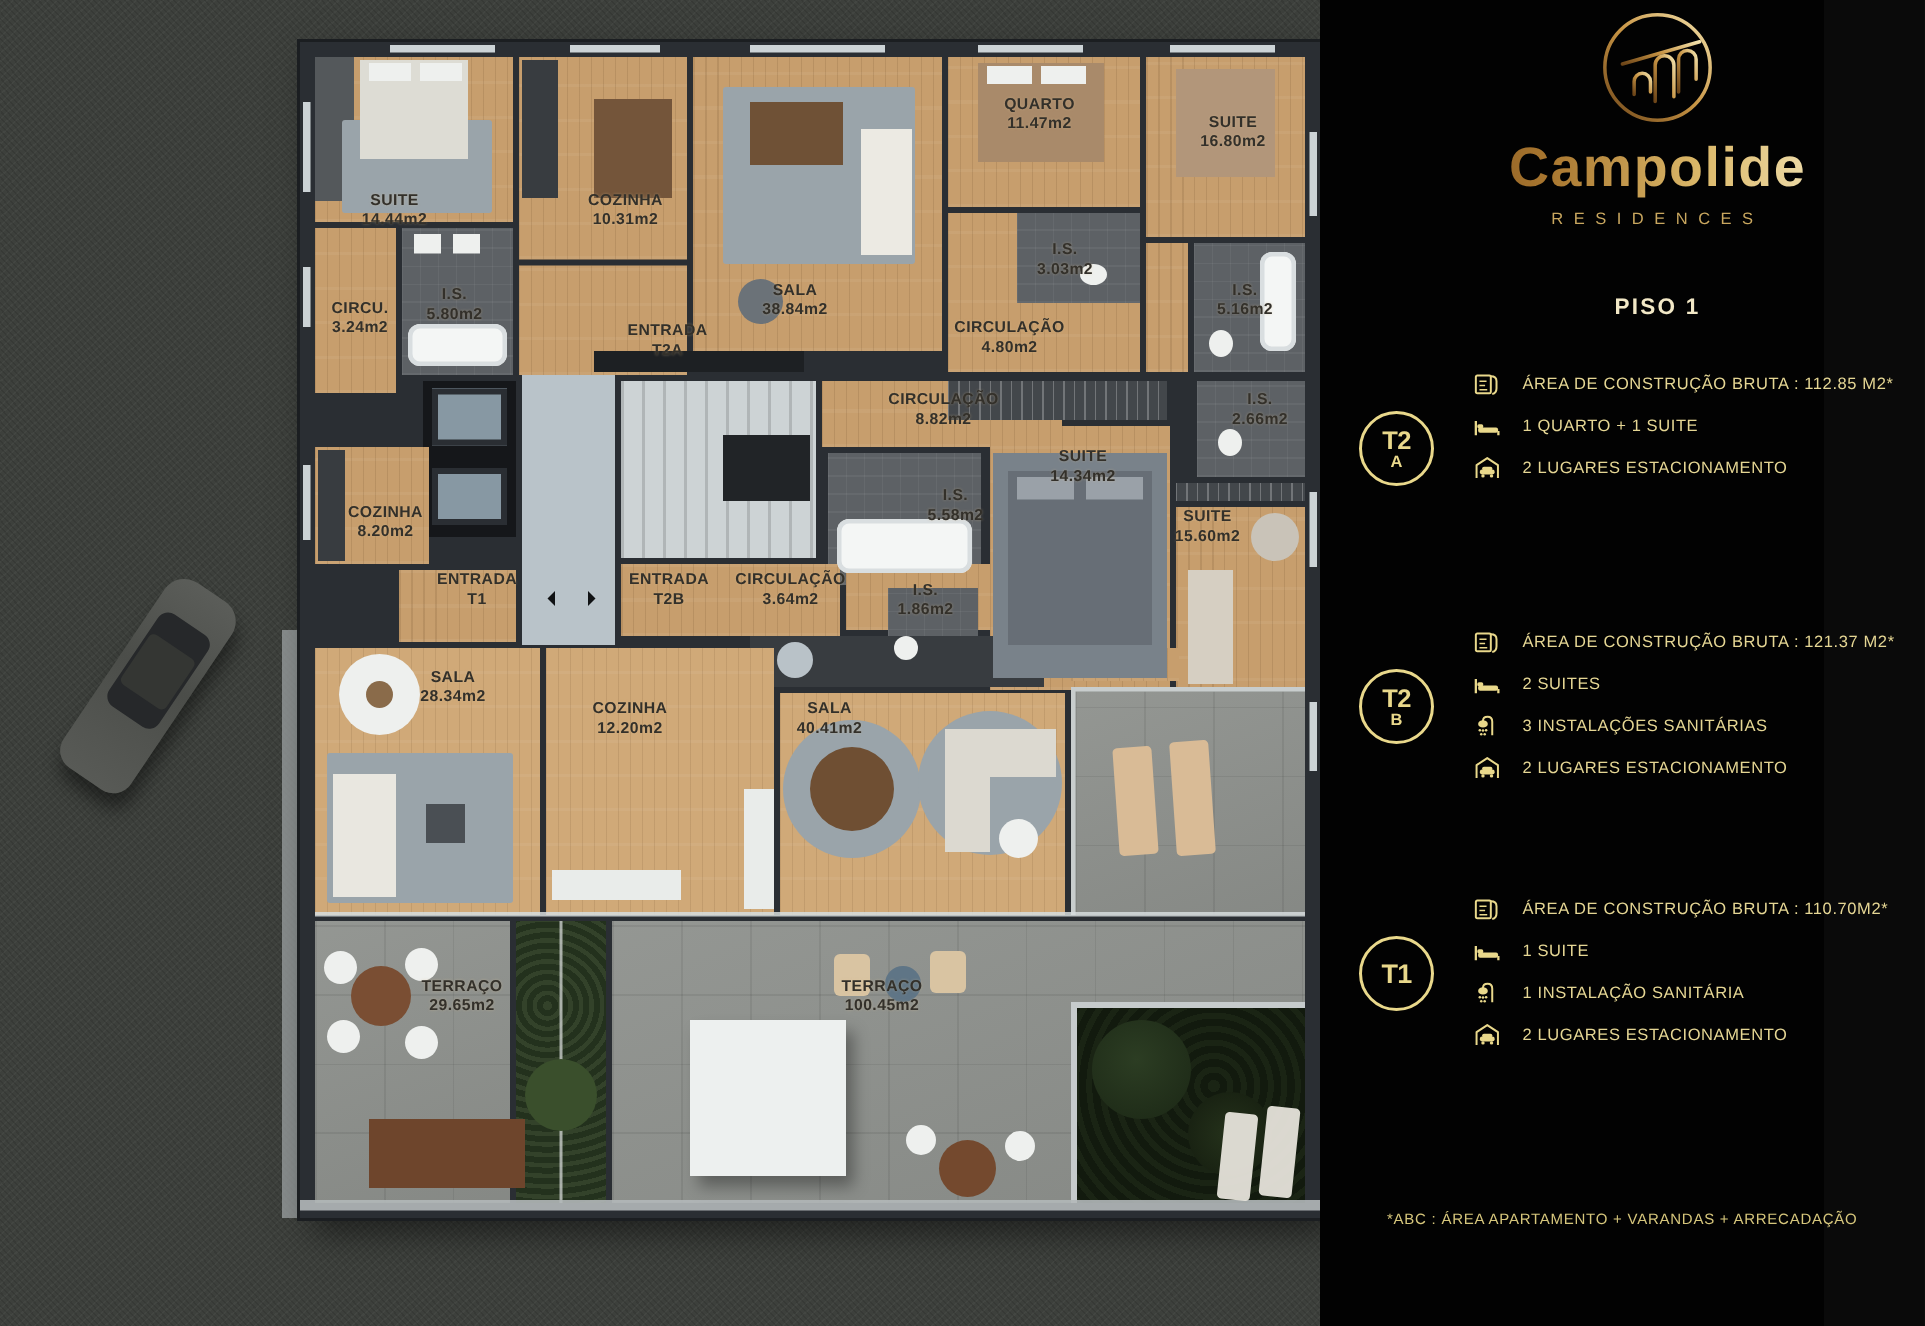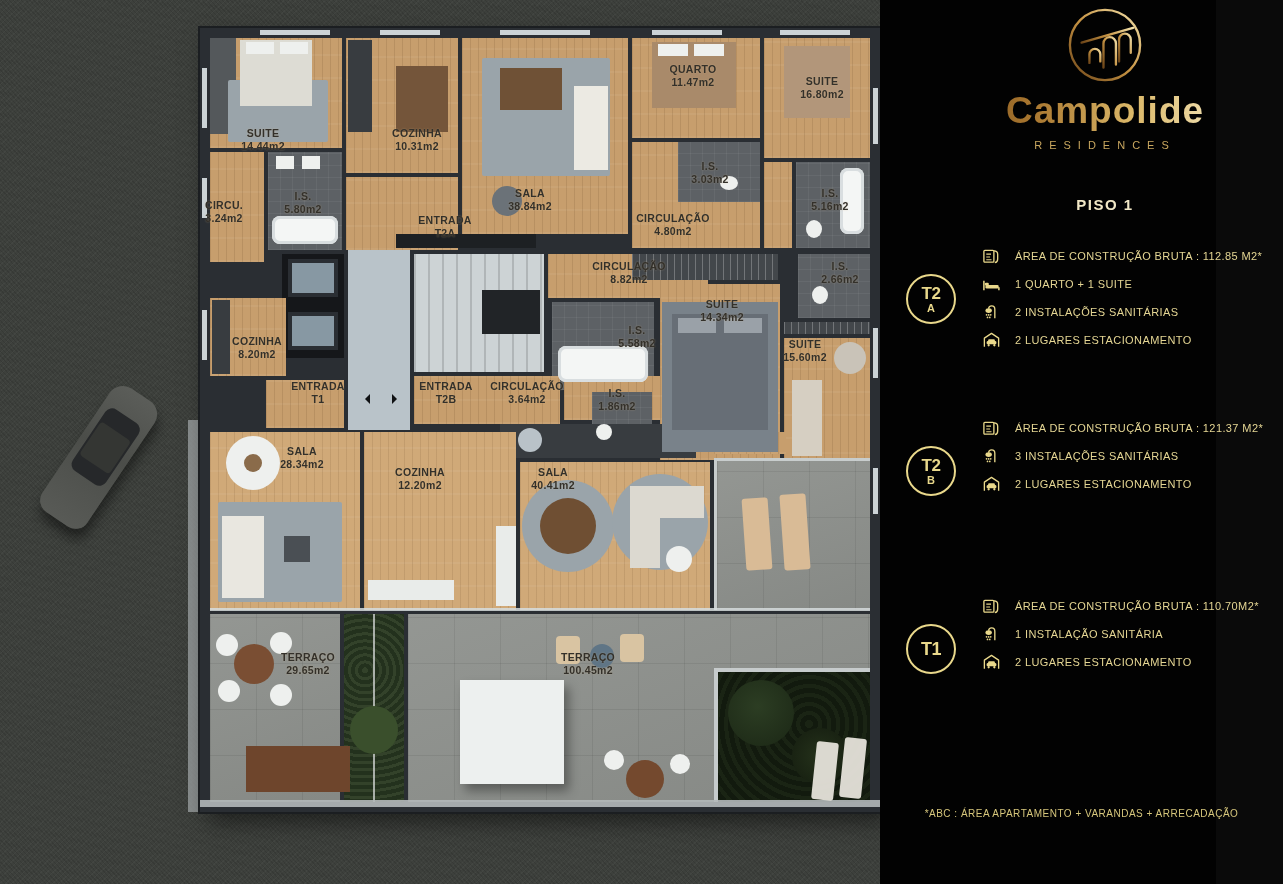--- a/index.html
+++ b/index.html
@@ -245,21 +245,21 @@
         <span>38.84m2</span>
       </div>
     <div class="rlabel" style="left:493px;top:48px">
         <span>QUARTO</span>
         <span>11.47m2</span>
       </div>
     <div class="rlabel" style="left:622px;top:60px">
         <span>SUITE</span>
         <span>16.80m2</span>
       </div>
-    <div class="rlabel" style="left:24px;top:184px">
+    <div class="rlabel" style="left:40px;top:184px">
         <span>CIRCU.</span>
         <span>3.24m2</span>
       </div>
     <div class="rlabel" style="left:103px;top:175px">
         <span>I.S.</span>
         <span>5.80m2</span>
       </div>
     <div class="rlabel" style="left:245px;top:199px">
         <span>ENTRADA</span>
         <span>T2A</span>
@@ -382,130 +382,138 @@
                 <rect x="3" y="8.2" width="4.2" height="3" rx="1.2" fill="#e9d88b"></rect>
                 <rect x="3.6" y="10.6" width="14" height="3.6" rx="1.4" fill="#e9d88b"></rect>
                 <path d="M17.8 16 v-3" stroke="#e9d88b" stroke-width="1.6"></path>
               </svg>
           </span>
           <span class="spec-text">1 QUARTO + 1 SUITE</span>
         </div>
         <div class="spec-row">
           <span class="spec-icon">
             <svg width="19" height="19" viewBox="0 0 20 20">
+                <path d="M2.5 16.5 V7.5 L10 2.5 L17.5 7.5 V16.5" fill="none" stroke="#e9d88b" stroke-width="1.4" stroke-linejoin="round"></path>
+                <rect x="6.4" y="8.6" width="7.2" height="2.6" rx="1.3" fill="#e9d88b"></rect>
+                <rect x="4.8" y="10.6" width="10.4" height="3.4" rx="1.5" fill="#e9d88b"></rect>
+                <circle cx="7" cy="15" r="1.2" fill="#e9d88b"></circle>
+                <circle cx="13" cy="15" r="1.2" fill="#e9d88b"></circle>
+              </svg>
+          </span>
+          <span class="spec-text">2 LUGARES ESTACIONAMENTO</span>
+        </div>
+      </div>
+    </div>
+
+    <div class="section" style="top:414px">
+      <div class="badge" style="top:32px">
+        <span class="b1">T2</span>
+          <span class="b2">B</span>
+      </div>
+      <div class="specs">
+        <div class="spec-row">
+          <span class="spec-icon">
+            <svg width="19" height="19" viewBox="0 0 20 20">
+                <rect x="2" y="3.5" width="10.5" height="12.5" rx="1" fill="none" stroke="#e9d88b" stroke-width="1.4"></rect>
+                <path d="M4.5 7.5h5M4.5 10.5h4M4.5 13.5h5.5" stroke="#e9d88b" stroke-width="1.1"></path>
+                <path d="M12.5 4 q4 0 4 3.5 v5 q0 3.5 -3 4" fill="none" stroke="#e9d88b" stroke-width="1.4"></path>
+              </svg>
+          </span>
+          <span class="spec-text">ÁREA DE CONSTRUÇÃO BRUTA :  121.37 M2*</span>
+        </div>
+        <div class="spec-row">
+          <span class="spec-icon">
+            <svg width="19" height="19" viewBox="0 0 20 20">
+                <path d="M2 16 V6" stroke="#e9d88b" stroke-width="1.6"></path>
+                <rect x="3" y="8.2" width="4.2" height="3" rx="1.2" fill="#e9d88b"></rect>
+                <rect x="3.6" y="10.6" width="14" height="3.6" rx="1.4" fill="#e9d88b"></rect>
+                <path d="M17.8 16 v-3" stroke="#e9d88b" stroke-width="1.6"></path>
+              </svg>
+          </span>
+          <span class="spec-text">2 SUITES</span>
+        </div>
+        <div class="spec-row">
+          <span class="spec-icon">
+            <svg width="19" height="19" viewBox="0 0 20 20">
                 <path d="M7 6 q0-3 3.2-3 q3.3 0 3.3 3.5 V16" fill="none" stroke="#e9d88b" stroke-width="1.4"></path>
                 <ellipse cx="7" cy="8" rx="3.4" ry="2.6" fill="#e9d88b"></ellipse>
                 <circle cx="4.8" cy="12.4" r=".9" fill="#e9d88b"></circle>
                 <circle cx="7" cy="12.6" r=".9" fill="#e9d88b"></circle>
                 <circle cx="9.2" cy="12.4" r=".9" fill="#e9d88b"></circle>
                 <circle cx="5.8" cy="15.2" r=".9" fill="#e9d88b"></circle>
                 <circle cx="8.2" cy="15.2" r=".9" fill="#e9d88b"></circle>
               </svg>
           </span>
-          <span class="spec-text">2 INSTALAÇÕES SANITÁRIAS</span>
+          <span class="spec-text">3 INSTALAÇÕES SANITÁRIAS</span>
         </div>
         <div class="spec-row">
           <span class="spec-icon">
             <svg width="19" height="19" viewBox="0 0 20 20">
                 <path d="M2.5 16.5 V7.5 L10 2.5 L17.5 7.5 V16.5" fill="none" stroke="#e9d88b" stroke-width="1.4" stroke-linejoin="round"></path>
                 <rect x="6.4" y="8.6" width="7.2" height="2.6" rx="1.3" fill="#e9d88b"></rect>
                 <rect x="4.8" y="10.6" width="10.4" height="3.4" rx="1.5" fill="#e9d88b"></rect>
                 <circle cx="7" cy="15" r="1.2" fill="#e9d88b"></circle>
                 <circle cx="13" cy="15" r="1.2" fill="#e9d88b"></circle>
               </svg>
           </span>
           <span class="spec-text">2 LUGARES ESTACIONAMENTO</span>
         </div>
       </div>
     </div>
 
-    <div class="section" style="top:414px">
-      <div class="badge" style="top:32px">
-        <span class="b1">T2</span>
-          <span class="b2">B</span>
+    <div class="section" style="top:592px">
+      <div class="badge single" style="top:32px">
+        <span class="b1">T1</span>
       </div>
       <div class="specs">
         <div class="spec-row">
           <span class="spec-icon">
             <svg width="19" height="19" viewBox="0 0 20 20">
                 <rect x="2" y="3.5" width="10.5" height="12.5" rx="1" fill="none" stroke="#e9d88b" stroke-width="1.4"></rect>
                 <path d="M4.5 7.5h5M4.5 10.5h4M4.5 13.5h5.5" stroke="#e9d88b" stroke-width="1.1"></path>
                 <path d="M12.5 4 q4 0 4 3.5 v5 q0 3.5 -3 4" fill="none" stroke="#e9d88b" stroke-width="1.4"></path>
               </svg>
           </span>
-          <span class="spec-text">ÁREA DE CONSTRUÇÃO BRUTA :  121.37 M2*</span>
+          <span class="spec-text">ÁREA DE CONSTRUÇÃO BRUTA :  110.70M2*</span>
+        </div>
+        <div class="spec-row">
+          <span class="spec-icon">
+            <svg width="19" height="19" viewBox="0 0 20 20">
+                <path d="M2 16 V6" stroke="#e9d88b" stroke-width="1.6"></path>
+                <rect x="3" y="8.2" width="4.2" height="3" rx="1.2" fill="#e9d88b"></rect>
+                <rect x="3.6" y="10.6" width="14" height="3.6" rx="1.4" fill="#e9d88b"></rect>
+                <path d="M17.8 16 v-3" stroke="#e9d88b" stroke-width="1.6"></path>
+              </svg>
+          </span>
+          <span class="spec-text">1 SUITE</span>
         </div>
         <div class="spec-row">
           <span class="spec-icon">
             <svg width="19" height="19" viewBox="0 0 20 20">
                 <path d="M7 6 q0-3 3.2-3 q3.3 0 3.3 3.5 V16" fill="none" stroke="#e9d88b" stroke-width="1.4"></path>
                 <ellipse cx="7" cy="8" rx="3.4" ry="2.6" fill="#e9d88b"></ellipse>
                 <circle cx="4.8" cy="12.4" r=".9" fill="#e9d88b"></circle>
                 <circle cx="7" cy="12.6" r=".9" fill="#e9d88b"></circle>
                 <circle cx="9.2" cy="12.4" r=".9" fill="#e9d88b"></circle>
                 <circle cx="5.8" cy="15.2" r=".9" fill="#e9d88b"></circle>
                 <circle cx="8.2" cy="15.2" r=".9" fill="#e9d88b"></circle>
               </svg>
           </span>
-          <span class="spec-text">3 INSTALAÇÕES SANITÁRIAS</span>
+          <span class="spec-text">1 INSTALAÇÃO SANITÁRIA</span>
         </div>
         <div class="spec-row">
           <span class="spec-icon">
             <svg width="19" height="19" viewBox="0 0 20 20">
                 <path d="M2.5 16.5 V7.5 L10 2.5 L17.5 7.5 V16.5" fill="none" stroke="#e9d88b" stroke-width="1.4" stroke-linejoin="round"></path>
                 <rect x="6.4" y="8.6" width="7.2" height="2.6" rx="1.3" fill="#e9d88b"></rect>
                 <rect x="4.8" y="10.6" width="10.4" height="3.4" rx="1.5" fill="#e9d88b"></rect>
                 <circle cx="7" cy="15" r="1.2" fill="#e9d88b"></circle>
                 <circle cx="13" cy="15" r="1.2" fill="#e9d88b"></circle>
               </svg>
           </span>
           <span class="spec-text">2 LUGARES ESTACIONAMENTO</span>
         </div>
       </div>
     </div>
 
-    <div class="section" style="top:592px">
-      <div class="badge single" style="top:32px">
-        <span class="b1">T1</span>
-      </div>
-      <div class="specs">
-        <div class="spec-row">
-          <span class="spec-icon">
-            <svg width="19" height="19" viewBox="0 0 20 20">
-                <rect x="2" y="3.5" width="10.5" height="12.5" rx="1" fill="none" stroke="#e9d88b" stroke-width="1.4"></rect>
-                <path d="M4.5 7.5h5M4.5 10.5h4M4.5 13.5h5.5" stroke="#e9d88b" stroke-width="1.1"></path>
-                <path d="M12.5 4 q4 0 4 3.5 v5 q0 3.5 -3 4" fill="none" stroke="#e9d88b" stroke-width="1.4"></path>
-              </svg>
-          </span>
-          <span class="spec-text">ÁREA DE CONSTRUÇÃO BRUTA :  110.70M2*</span>
-        </div>
-        <div class="spec-row">
-          <span class="spec-icon">
-            <svg width="19" height="19" viewBox="0 0 20 20">
-                <path d="M7 6 q0-3 3.2-3 q3.3 0 3.3 3.5 V16" fill="none" stroke="#e9d88b" stroke-width="1.4"></path>
-                <ellipse cx="7" cy="8" rx="3.4" ry="2.6" fill="#e9d88b"></ellipse>
-                <circle cx="4.8" cy="12.4" r=".9" fill="#e9d88b"></circle>
-                <circle cx="7" cy="12.6" r=".9" fill="#e9d88b"></circle>
-                <circle cx="9.2" cy="12.4" r=".9" fill="#e9d88b"></circle>
-                <circle cx="5.8" cy="15.2" r=".9" fill="#e9d88b"></circle>
-                <circle cx="8.2" cy="15.2" r=".9" fill="#e9d88b"></circle>
-              </svg>
-          </span>
-          <span class="spec-text">1 INSTALAÇÃO SANITÁRIA</span>
-        </div>
-        <div class="spec-row">
-          <span class="spec-icon">
-            <svg width="19" height="19" viewBox="0 0 20 20">
-                <path d="M2.5 16.5 V7.5 L10 2.5 L17.5 7.5 V16.5" fill="none" stroke="#e9d88b" stroke-width="1.4" stroke-linejoin="round"></path>
-                <rect x="6.4" y="8.6" width="7.2" height="2.6" rx="1.3" fill="#e9d88b"></rect>
-                <rect x="4.8" y="10.6" width="10.4" height="3.4" rx="1.5" fill="#e9d88b"></rect>
-                <circle cx="7" cy="15" r="1.2" fill="#e9d88b"></circle>
-                <circle cx="13" cy="15" r="1.2" fill="#e9d88b"></circle>
-              </svg>
-          </span>
-          <span class="spec-text">2 LUGARES ESTACIONAMENTO</span>
-        </div>
-      </div>
-    </div>
-
     <div class="footnote">*ABC :  ÁREA APARTAMENTO + VARANDAS + ARRECADAÇÃO</div>
   </div>
 </div>
 
 </body></html>

